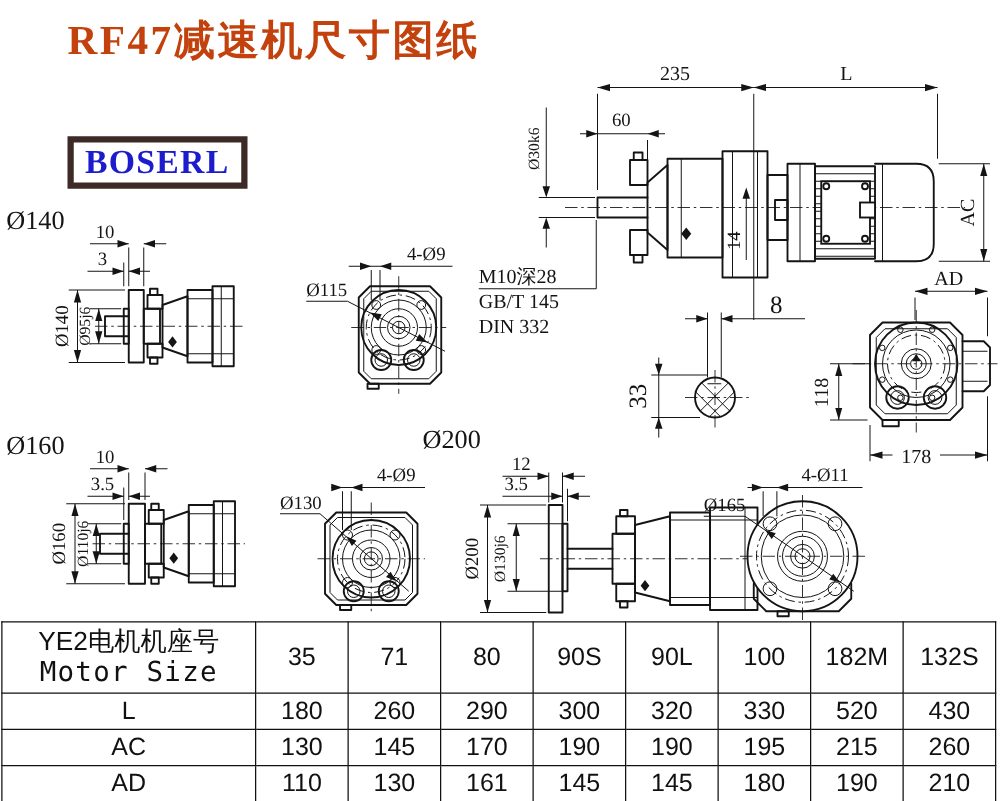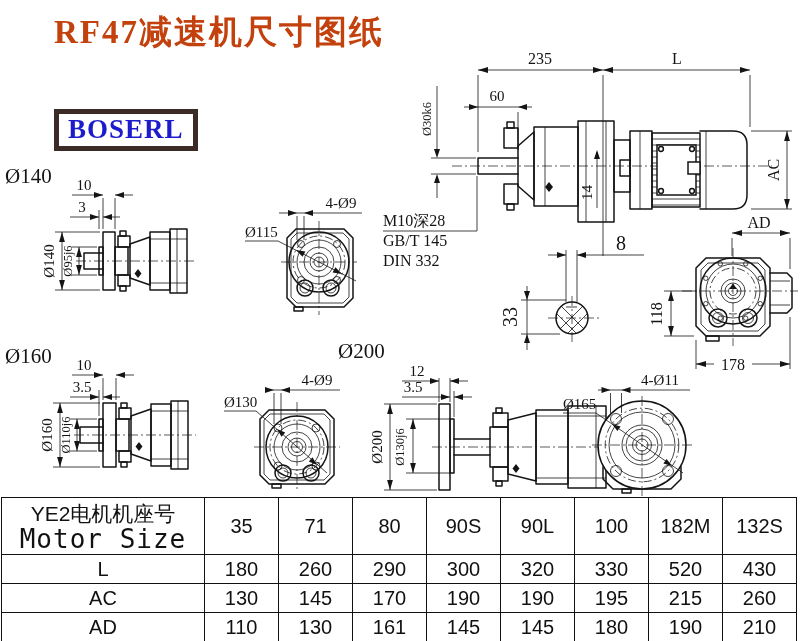--- a/index.html
+++ b/index.html
@@ -17,21 +17,21 @@
   .fw{fill:#fff;stroke:#141414;stroke-width:1.5}
   .tn{fill:none;stroke:#141414;stroke-width:0.8}
   .cl{fill:none;stroke:#141414;stroke-width:0.7;stroke-dasharray:10 3 2 3}
   .dd{fill:none;stroke:#141414;stroke-width:0.8;stroke-dasharray:8 3 2 3}
   .ar{fill:#141414;stroke:none}
   #dimtable{position:absolute;left:1px;top:497px;width:661px;border-collapse:collapse;table-layout:fixed;}
   #dimtable td{border:1.6px solid #111;text-align:center;vertical-align:middle;padding:0;
                font-size:20px;color:#111;height:28px;background:#fff;}
   #dimtable tr.hd td{height:56px;}
   .hdr-cn{font-size:21px;line-height:26px;}
-  .hdr-en{font-size:26px;line-height:24px;font-family:"DejaVu Sans Mono",monospace;letter-spacing:1px;}
+  .hdr-en{font-size:22px;line-height:24px;font-family:"DejaVu Sans Mono",monospace;letter-spacing:1px;}
 </style>
 </head>
 <body>
 
 <div id="page">
 
   <div id="title">RF47减速机尺寸图纸</div>
   <div id="logo">BOSERL</div>
 
   <svg width="800" height="497" viewBox="0 0 800 497">

